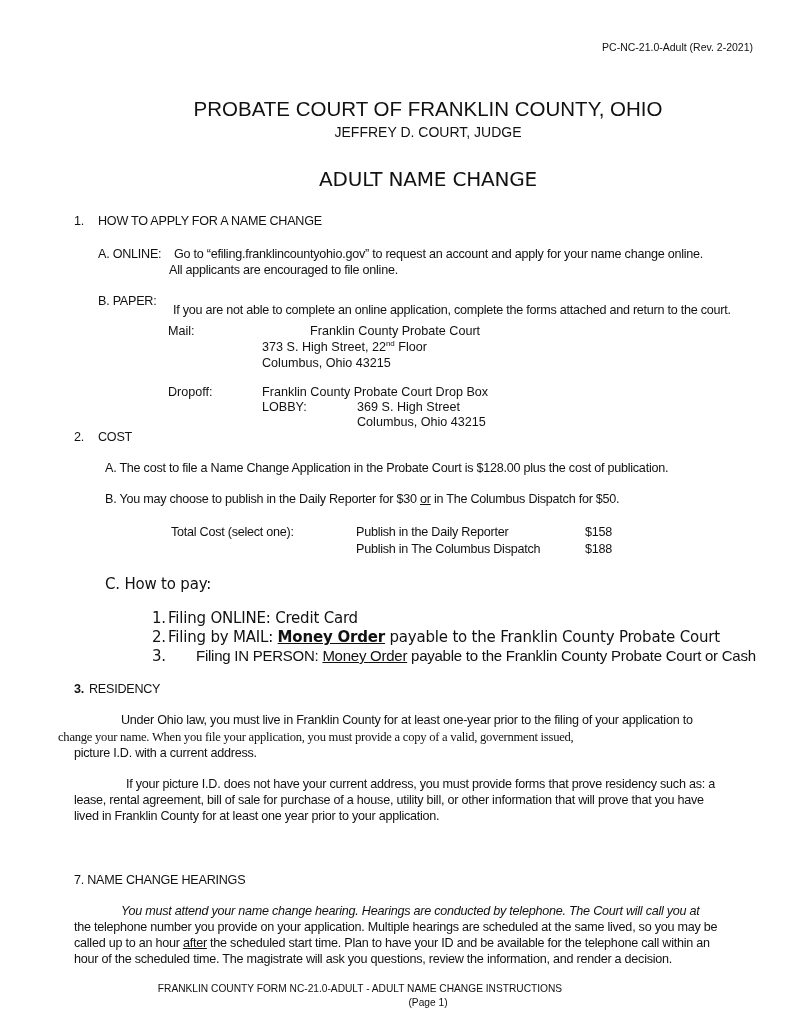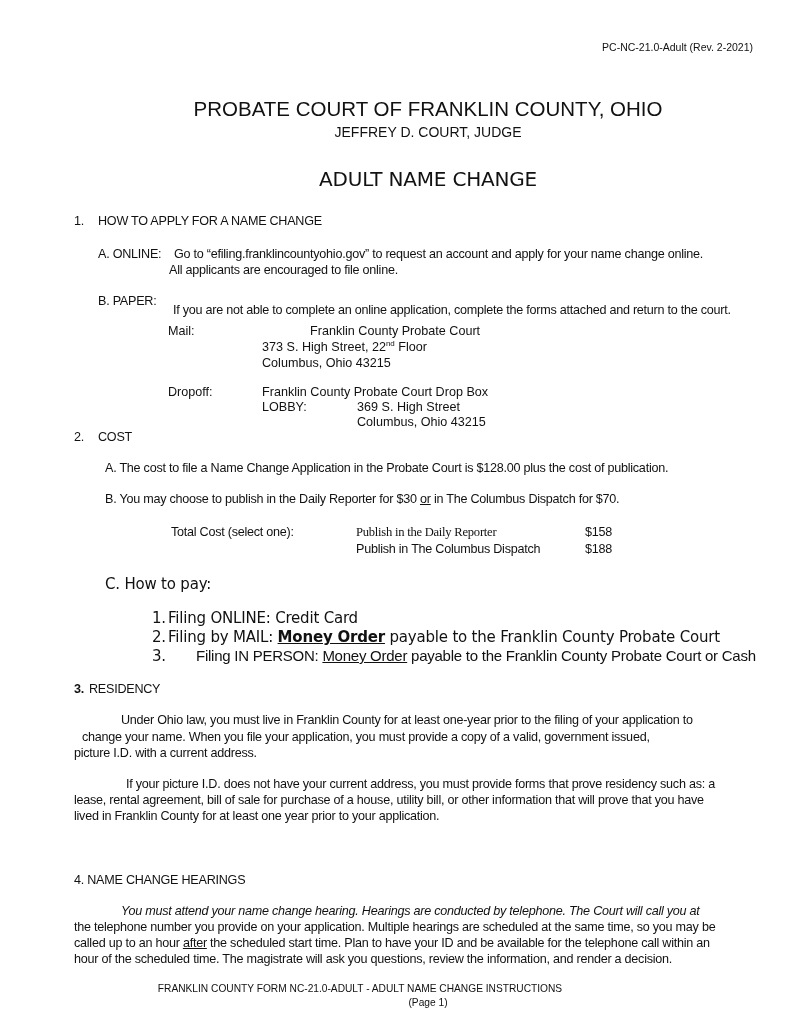--- a/index.html
+++ b/index.html
@@ -53,24 +53,24 @@
   <span class="abs sans t13" style="top:400px;left:329px;">369 S. High Street</span>
   <span class="abs sans t13" style="top:415px;left:329px;">Columbus, Ohio 43215</span>
 </div>
 
 <div>
   <span class="abs narrow t13" style="top:430px;left:46px;">2.</span>
   <span class="abs narrow t13" style="top:430px;left:70px;">COST</span>
 
   <span class="abs narrow t13" style="top:461px;left:77px;">A. The cost to file a Name Change Application in the Probate Court is $128.00 plus the cost of publication.</span>
 
-  <span class="abs narrow t13" style="top:492px;left:77px;"><span>B. You may choose to publish in the Daily Reporter for $30 </span><span class="u">or</span><span> in The Columbus Dispatch for $70.</span></span>
+  <span class="abs narrow t13" style="top:492px;left:77px;"><span>B. You may choose to publish in the Daily Reporter for $30 </span><span class="u">or</span><span> in The Columbus Dispatch for $50.</span></span>
 
   <span class="abs narrow t13" style="top:525px;left:143px;">Total Cost (select one):</span>
-  <span class="abs narrow t13" style="top:525px;left:328px;font-family:Liberation Serif, serif;">Publish in the Daily Reporter</span>
+  <span class="abs narrow t13" style="top:525px;left:328px;">Publish in the Daily Reporter</span>
   <span class="abs narrow t13" style="top:525px;left:557px;">$158</span>
   <span class="abs narrow t13" style="top:542px;left:328px;">Publish in The Columbus Dispatch</span>
   <span class="abs narrow t13" style="top:542px;left:557px;">$188</span>
 
   <span class="abs cal t12" style="top:575px;left:77px;">C.  How to pay:</span>
 
   <div>
     <span class="abs cal t12" style="top:609px;left:124px;">1.</span>
     <span class="abs cal t12" style="top:609px;left:140px;"><span>Filing ONLINE:  Credit Card</span></span>
 
@@ -80,31 +80,31 @@
     <span class="abs cal t12" style="top:647px;left:124px;">3.</span>
     <span class="abs t12 narrow" style="top:647px;left:140px;margin-left:28px;"><span>Filing IN PERSON:  </span><span class="u">Money Order</span><span> payable to the Franklin County Probate Court or Cash</span></span>
   </div>
 </div>
 
 <div>
   <span class="abs narrow t13" style="top:682px;left:46px;"><span class="b">3.</span></span>
   <span class="abs narrow t13" style="top:682px;left:61px;">RESIDENCY</span>
 
   <span class="abs narrow t13" style="top:713px;left:93px;">Under Ohio law, you must live in Franklin County for at least one-year prior to the filing of your application to</span>
-  <span class="abs narrow t13" style="top:730px;left:54px;">change your name.  When you file your application, you must provide a copy of a valid, government issued,</span>
+  <span class="abs narrow t13" style="top:730px;left:30px;font-family:Liberation Serif, serif;">change your name.  When you file your application, you must provide a copy of a valid, government issued,</span>
   <span class="abs narrow t13" style="top:746px;left:46px;">picture I.D. with a current address.</span>
 
   <span class="abs narrow t13" style="top:777px;left:98px;">If your picture I.D. does not have your current address, you must provide forms that prove residency such as:  a</span>
   <span class="abs narrow t13" style="top:793px;left:46px;">lease, rental agreement, bill of sale for purchase of a house, utility bill, or other information that will prove that you have</span>
   <span class="abs narrow t13" style="top:809px;left:46px;">lived in Franklin County for at least one year prior to your application.</span>
 </div>
 
 <div>
-  <span class="abs narrow t13" style="top:873px;left:46px;">4. NAME CHANGE HEARINGS</span>
+  <span class="abs narrow t13" style="top:873px;left:46px;">7. NAME CHANGE HEARINGS</span>
 
   <span class="abs narrow t13" style="top:904px;left:93px;font-style:italic;">You must attend your name change hearing.  Hearings are conducted by telephone.  The Court will call you at</span>
-  <span class="abs narrow t13" style="top:920px;left:46px;">the telephone number you provide on your application.  Multiple hearings are scheduled at the same time, so you may be</span>
+  <span class="abs narrow t13" style="top:920px;left:46px;">the telephone number you provide on your application.  Multiple hearings are scheduled at the same lived, so you may be</span>
   <span class="abs narrow t13" style="top:936px;left:46px;"><span>called up to an hour </span><span class="u">after</span><span> the scheduled start time.  Plan to have your ID and be available for the telephone call within an</span></span>
   <span class="abs narrow t13" style="top:952px;left:46px;">hour of the scheduled time.  The magistrate will ask you questions, review the information, and render a decision.</span>
 </div>
 
 <div class="abs" id="footer-1">FRANKLIN COUNTY FORM NC-21.0-ADULT - ADULT NAME CHANGE INSTRUCTIONS</div>
 <div class="abs" id="footer-2">(Page 1)</div>
 
 </body></html>

